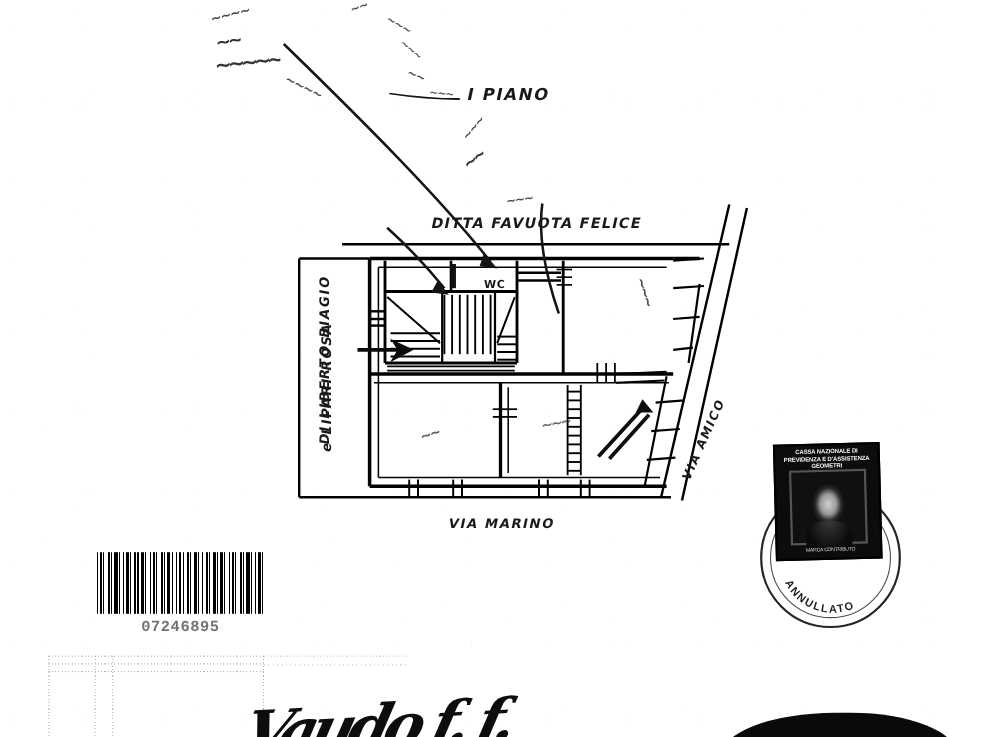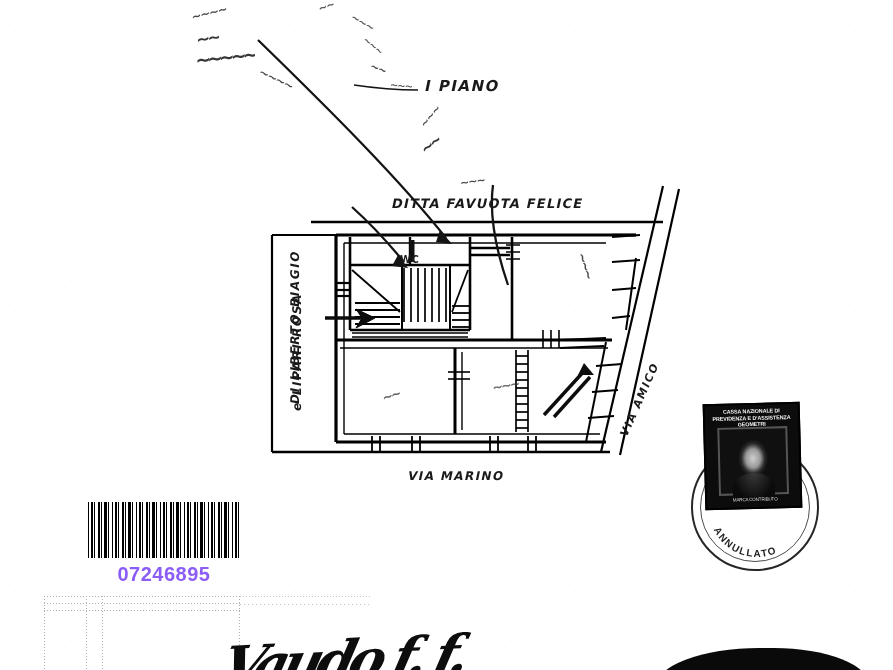--- a/index.html
+++ b/index.html
@@ -39,21 +39,21 @@
     left: 425px; top: 77px;
     font-size: 15px;
     letter-spacing: 1.5px;
   }
   #label-ditta {
     left: 392px; top: 196px;
     font-size: 13px;
     letter-spacing: 1.2px;
   }
   #label-wc {
-    left: 400px; top: 254px;
+    left: 440px; top: 254px;
     font-size: 10px;
     letter-spacing: 0.5px;
     text-align: right;
   }
   #label-marino {
     left: 408px; top: 469px;
     font-size: 12px;
     letter-spacing: 1.4px;
   }
   #label-diliberto {
@@ -103,24 +103,24 @@
         #000 0px, #000 1px, #fff 1px, #fff 3px,
         #000 3px, #000 5px, #fff 5px, #fff 6px,
         #000 6px, #000 7px, #fff 7px, #fff 10px,
         #000 10px, #000 12px, #fff 12px, #fff 13px,
         #000 13px, #000 14px, #fff 14px, #fff 16px,
         #000 16px, #000 19px, #fff 19px, #fff 20px,
         #000 20px, #000 21px, #fff 21px, #fff 24px);
   }
   #barcode-number {
     text-align: center;
-    font-family: Liberation Sans, sans-serif;
-    font-size: 20px;
-    font-weight: 700;
-    color: #8b5cf6;
+    font-family: Liberation Mono, monospace;
+    font-size: 14px;
+    font-weight: 700;
+    color: #737373;
     letter-spacing: 0.5px;
     margin-top: 5px;
   }
 
   
   #stamp-wrap {
     position: absolute;
     left: 691px; top: 403px;
     width: 130px; height: 135px;
   }

